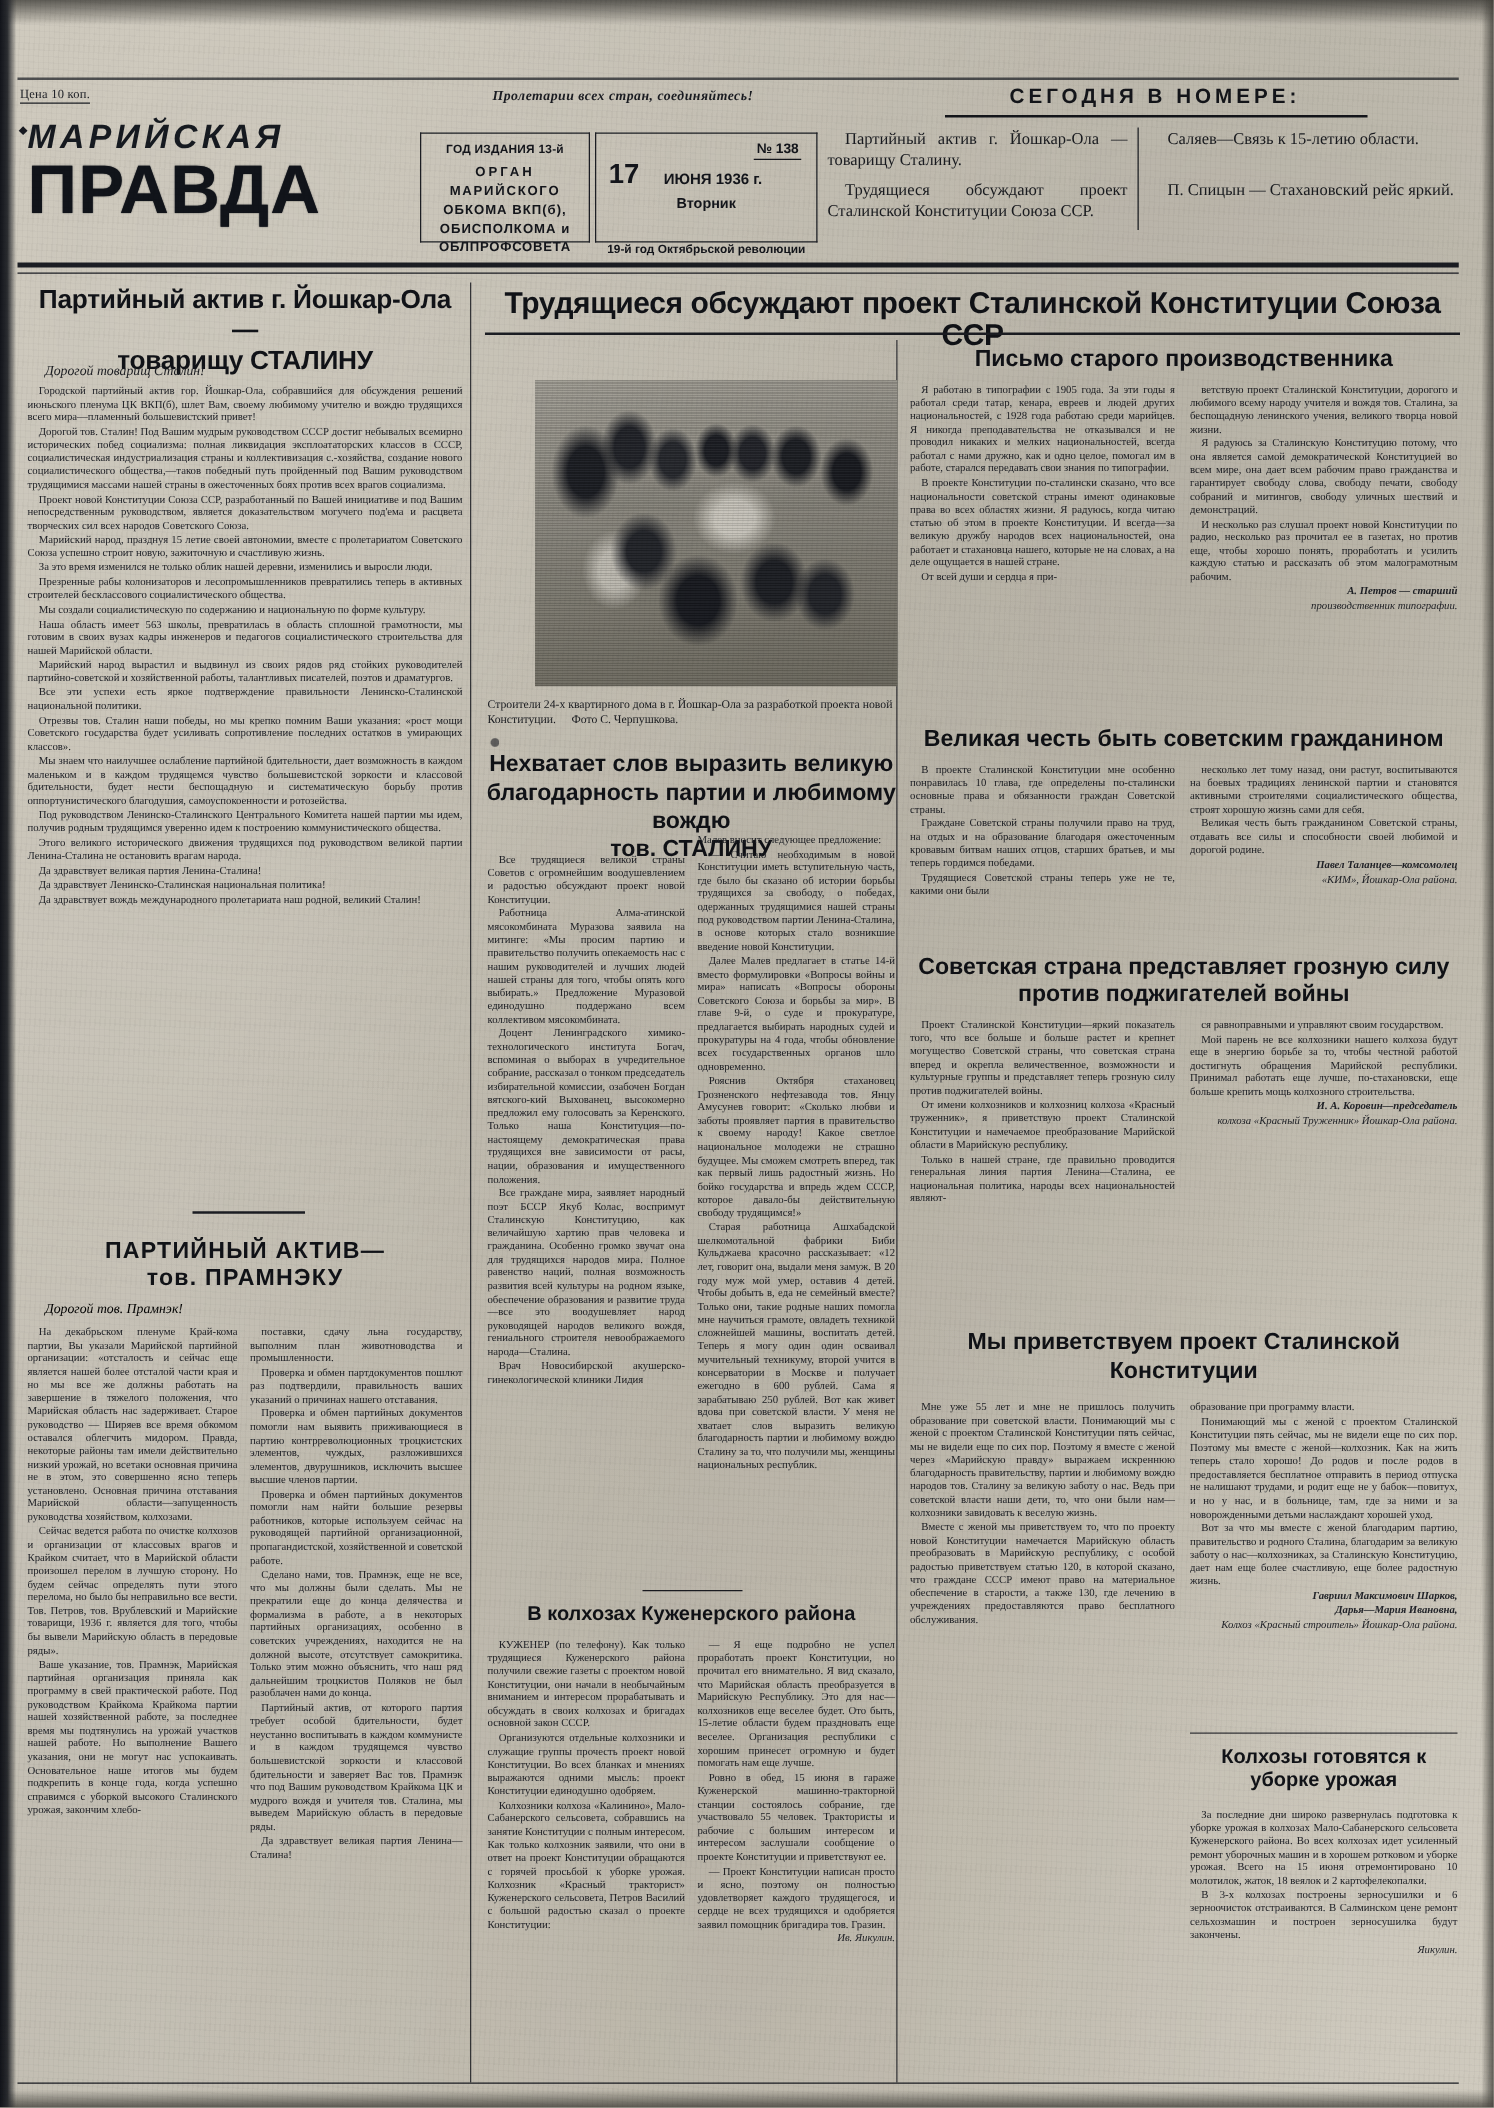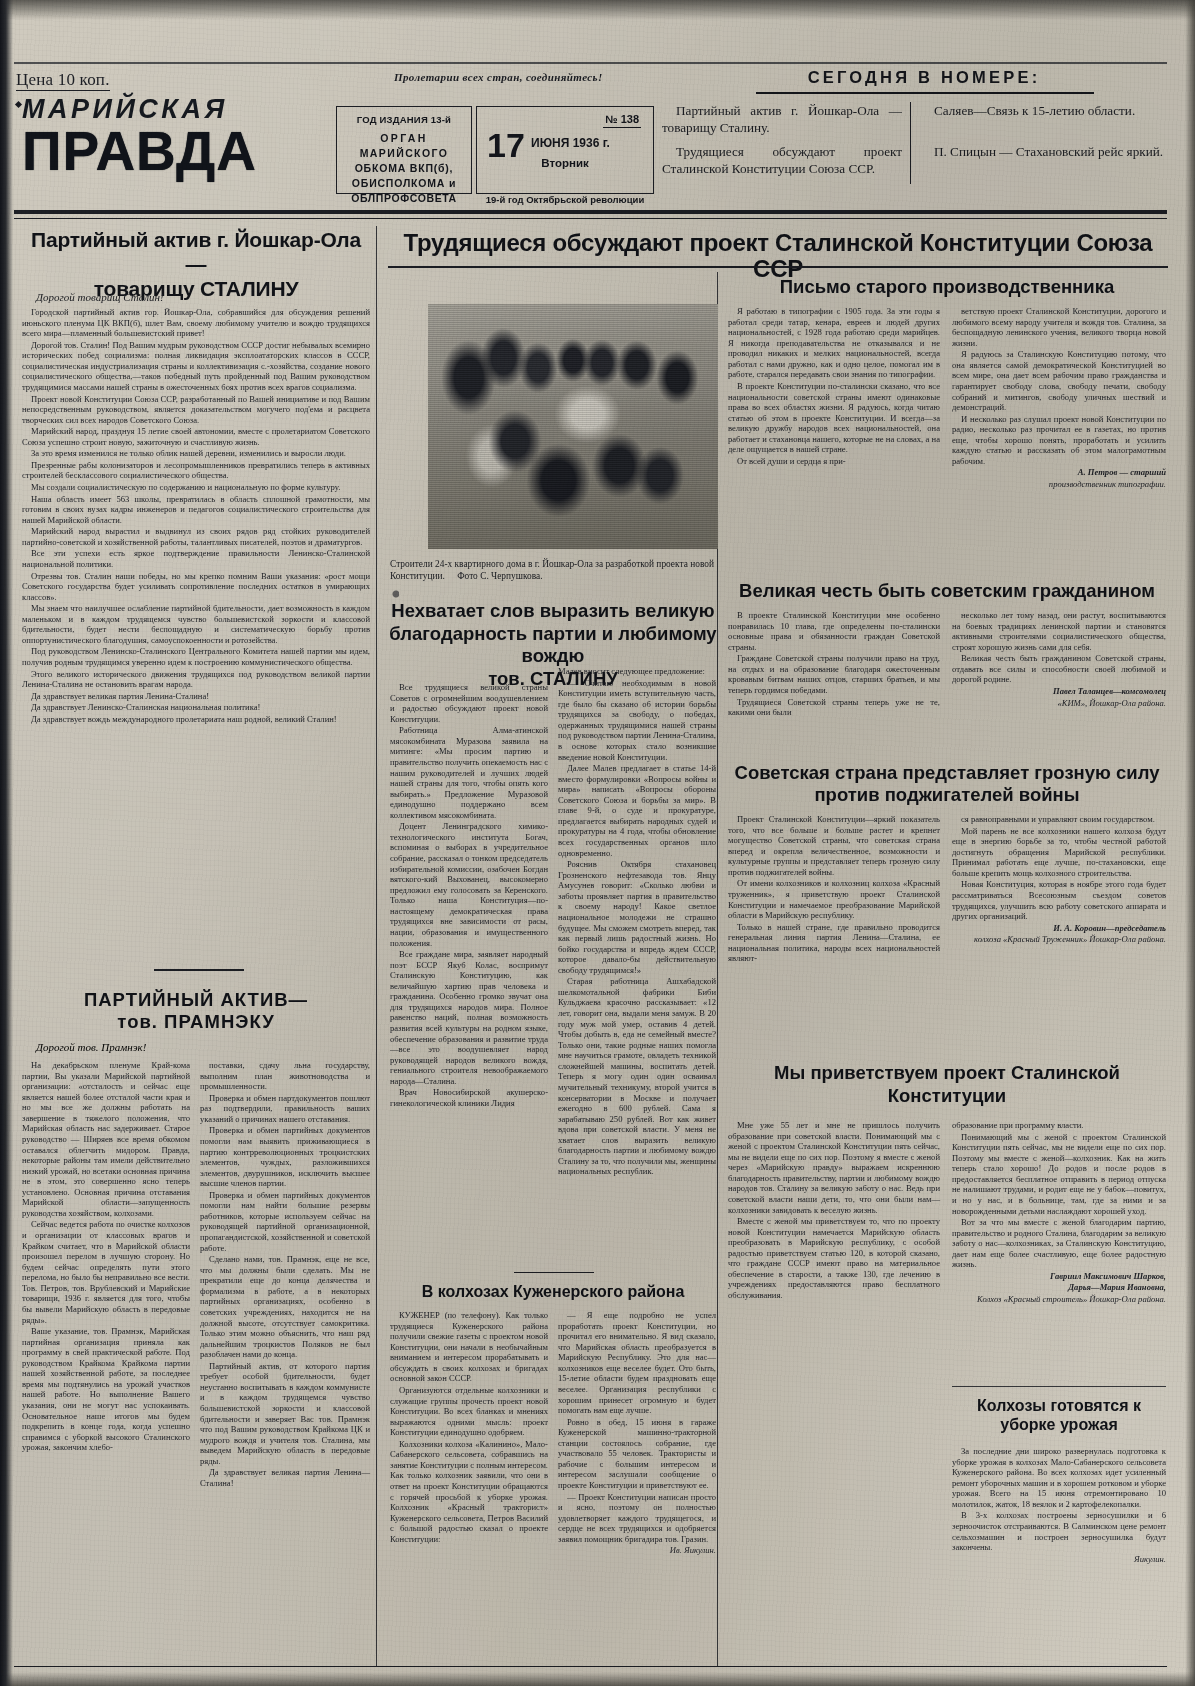--- a/index.html
+++ b/index.html
@@ -34,21 +34,21 @@
     background:linear-gradient(180deg,#5d5b55 0%, rgba(160,156,146,0) 100%);z-index:34;}
   .edgeR{position:absolute;right:0;top:0;width:10px;height:100%;
     background:linear-gradient(270deg,rgba(70,68,62,.85) 0%, rgba(160,156,146,0) 100%);z-index:34;}
   .edgeB{position:absolute;left:0;bottom:0;height:14px;width:100%;
     background:linear-gradient(0deg,rgba(70,68,62,.8) 0%, rgba(160,156,146,0) 100%);z-index:34;}
 
   .sheet{position:absolute;left:14px;top:14px;width:1167px;height:1658px;z-index:5;}
 
   
   .topline{position:absolute;left:0;top:48px;width:1153px;height:2px;background:#23252b;opacity:.75;}
-  .price{position:absolute;left:2px;top:56px;font-size:17px;color:#1d1f25;letter-spacing:.2px;}
+  .price{position:absolute;left:2px;top:56px;font-size:10px;color:#1d1f25;letter-spacing:.2px;}
   .price u{text-decoration:none;border-bottom:1px solid #1d1f25;padding-bottom:1px;}
   .motto{position:absolute;left:380px;top:57px;font-style:italic;font-weight:bold;font-size:11px;color:#1b1d23;letter-spacing:.4px;}
   .todayhdr{position:absolute;left:740px;top:54px;width:340px;text-align:center;
     font-family:"Liberation Sans",sans-serif;font-weight:bold;font-size:16.5px;letter-spacing:3.2px;color:#15171c;}
   .todayrule{position:absolute;left:742px;top:78px;width:338px;height:2px;background:#15171c;}
 
   .logo{position:absolute;left:8px;top:82px;width:320px;}
   .logo .l1{font-family:"Liberation Sans",sans-serif;font-weight:bold;font-size:27px;font-style:italic;
     letter-spacing:3.5px;color:#161a20;line-height:1;}
   .logo .l2{font-family:"Liberation Sans",sans-serif;font-weight:bold;font-size:55px;
@@ -64,21 +64,21 @@
   .box1 .r1{font-family:"Liberation Sans",sans-serif;font-size:9.5px;font-weight:bold;margin-top:8px;letter-spacing:.2px;}
   .box1 .r2{font-family:"Liberation Sans",sans-serif;font-size:10.5px;font-weight:bold;margin-top:7px;letter-spacing:2.4px;}
   .box1 .r3{font-family:"Liberation Sans",sans-serif;font-size:10.5px;font-weight:bold;margin-top:3px;letter-spacing:1.4px;}
   .box1 .r4{font-family:"Liberation Sans",sans-serif;font-size:10.5px;font-weight:bold;margin-top:3px;letter-spacing:.8px;}
   .box1 .r5{font-family:"Liberation Sans",sans-serif;font-size:10.5px;font-weight:bold;margin-top:3px;letter-spacing:.6px;}
 
   .box2{left:462px;top:92px;width:176px;height:88px;color:#14161c;}
   .box2 .issue{position:absolute;right:12px;top:7px;font-family:"Liberation Sans",sans-serif;
     font-weight:bold;font-size:11px;border-bottom:1.2px solid #14161c;padding:0 2px 2px;}
   .box2 .day{position:absolute;left:10px;top:22px;font-family:"Liberation Sans",sans-serif;
-    font-weight:bold;font-size:34px;line-height:1;}
+    font-weight:bold;font-size:22px;line-height:1;}
   .box2 .mon{position:absolute;left:54px;top:30px;font-family:"Liberation Sans",sans-serif;font-weight:bold;font-size:12px;}
   .box2 .dow{position:absolute;left:0;top:51px;width:100%;text-align:center;
     font-family:"Liberation Sans",sans-serif;font-weight:bold;font-size:11.5px;}
   .box2 .yr{position:absolute;left:0;top:68px;width:100%;text-align:center;
     font-family:"Liberation Sans",sans-serif;font-weight:bold;font-size:9.5px;line-height:1.25;margin-top:20px;}
 
   .today{position:absolute;left:648px;top:88px;width:505px;height:96px;color:#15171c;}
   .today .col{position:absolute;top:0;font-size:13.2px;line-height:1.32;text-align:justify;}
   .today .cA{left:0;width:240px;padding-right:8px;border-right:1.4px solid #1d1f25;}
   .today .cB{left:258px;width:245px;}
@@ -329,21 +329,20 @@
     </div>
 
     <div class="col bodytxt" style="left:714px;top:800px;width:212px;">
       <p>Проект Сталинской Конституции—яркий показатель того, что все больше и больше растет и крепнет могущество Советской страны, что советская страна вперед и окрепла величественное, возможности и культурные группы и представляет теперь грозную силу против поджигателей войны.</p>
       <p>От имени колхозников и колхозниц колхоза «Красный труженник», я приветствую проект Сталинской Конституции и намечаемое преобразование Марийской области в Марийскую республику.</p>
       <p>Только в нашей стране, где правильно проводится генеральная линия партия Ленина—Сталина, ее национальная политика, народы всех национальностей являют-</p>
     </div>
     <div class="col bodytxt" style="left:938px;top:800px;width:214px;">
       <p>ся равноправными и управляют своим государством.</p>
       <p>Мой парень не все колхозники нашего колхоза будут еще в энергию борьбе за то, чтобы честной работой достигнуть обращения Марийской республики. Принимал работать еще лучше, по-стахановски, еще больше крепить мощь колхозного строительства.</p>
-      <p>Новая Конституция, которая в ноябре этого года будет рассматриваться Всесоюзным съездом советов трудящихся, улучшить всю работу советского аппарата и других организаций.</p>
       <p class="sig bld">И. А. Коровин—председатель</p>
       <p class="sig">колхоза «Красный Труженник» Йошкар-Ола района.</p>
     </div>
 
     <div class="hl hl-mid" style="position:absolute;left:712px;top:1048px;width:442px;line-height:1.22;">
       <div>Мы приветствуем проект Сталинской</div>
       <div>Конституции</div>
     </div>
 
     <div class="col bodytxt" style="left:714px;top:1106px;width:212px;">

